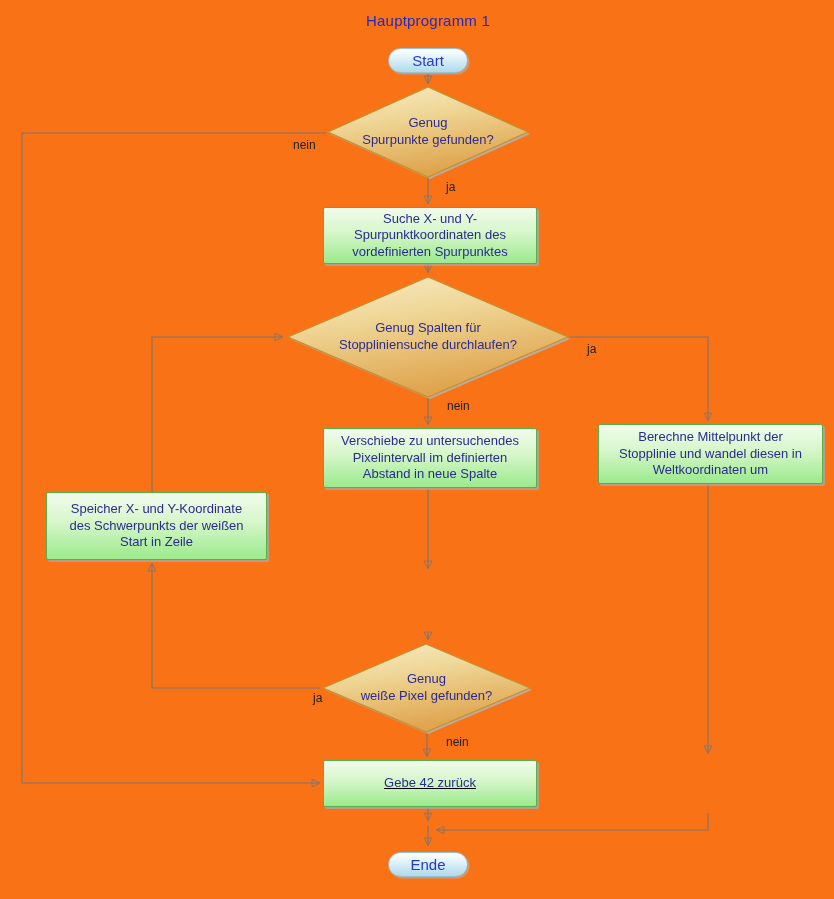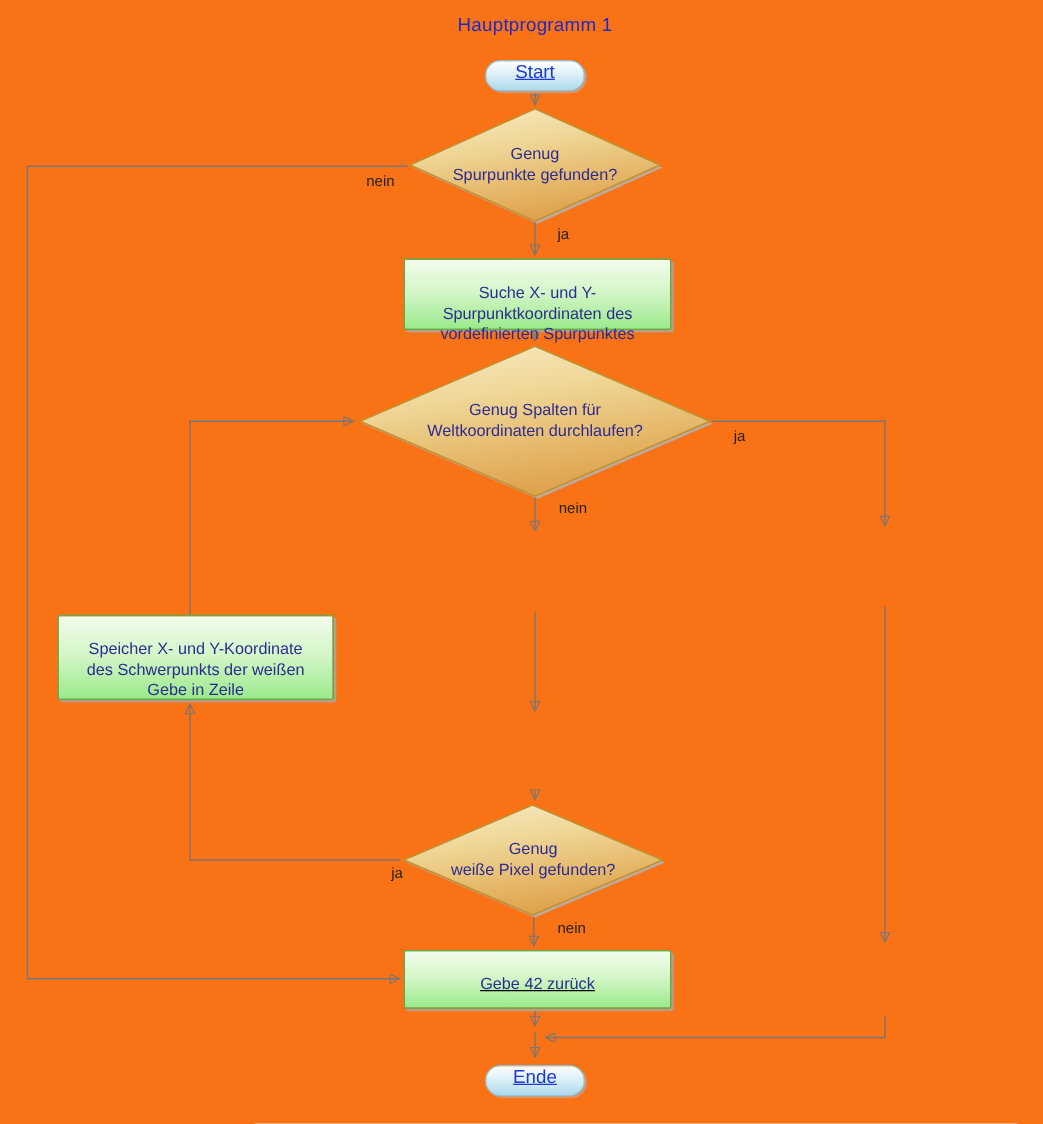--- a/index.html
+++ b/index.html
@@ -8,32 +8,32 @@
     font-family:"Liberation Sans", sans-serif;
   }
   .title{
     position:absolute;left:28px;top:12px;width:800px;text-align:center;
     font-size:15px;color:#1E2BC3;letter-spacing:.2px;
   }
   .node-text{
     white-space:pre-line;text-align:center;color:#2B2B92;font-size:13px;line-height:1.28;
   }
   .process{
-    position:absolute;display:flex;align-items:flex-start;justify-content:center;
+    position:absolute;display:flex;align-items:center;justify-content:center;
     background:linear-gradient(180deg,#F2FCEC 0%,#D5F6C9 45%,#9BEA8C 100%);
     border:1px solid #55B14E;border-radius:2px;
     box-shadow:2px 2px 0 rgba(155,178,197,0.65);
-    box-sizing:border-box;padding:18px 4px;
+    box-sizing:border-box;padding:2px 4px;
   }
   .terminal{
-    position:absolute;display:flex;align-items:flex-start;justify-content:center;
+    position:absolute;display:flex;align-items:center;justify-content:center;
     background:linear-gradient(180deg,#FFFFFF 0%,#DCF0F8 45%,#AFD9EA 100%);
     border:1px solid #93C4D8;border-radius:13px;
     box-shadow:1.5px 1.5px 0 rgba(170,190,205,0.5);
-    box-sizing:border-box;color:#2139CD;font-size:15px;text-decoration:underline;
+    box-sizing:border-box;color:#2139CD;font-size:15px;
   }
   .diamond{position:absolute;text-decoration:underline;}
   .diamond svg{position:absolute;left:0;top:0;overflow:visible;}
   .diamond .node-text{
     position:absolute;left:0;top:0;width:100%;height:100%;
     display:flex;align-items:center;justify-content:center;
   }
   .edge-label{
     position:absolute;font-size:12px;color:#222222;margin-left:12px;
   }
@@ -93,29 +93,39 @@
 Spurpunktkoordinaten des
 vordefinierten Spurpunktes</div>
   </div>
 
   <div class="diamond" style="left:286px;top:276px;width:284px;height:122px;">
     <svg width="284" height="122">
       <polygon points="144,3 284,63 144,123 4,63" fill="#A9BCCB" opacity="0.75"></polygon>
       <polygon points="142,1 282,61 142,121 2,61" fill="url(#goldGrad)" stroke="#C1912F" stroke-width="1.2"></polygon>
     </svg>
     <div class="node-text">Genug Spalten für
-Weltkoordinaten durchlaufen?</div>
+Stoppliniensuche durchlaufen?</div>
   </div>
 
+  <div class="process" style="left:323px;top:428px;width:214px;height:60px;">
+    <div class="node-text">Verschiebe zu untersuchendes
+Pixelintervall im definierten
+Abstand in neue Spalte</div>
+  </div>
 
+  <div class="process" style="left:598px;top:424px;width:225px;height:60px;">
+    <div class="node-text">Berechne Mittelpunkt der
+Stopplinie und wandel diesen in
+Weltkoordinaten um</div>
+  </div>
 
   <div class="process" style="left:46px;top:492px;width:221px;height:68px;">
     <div class="node-text">Speicher X- und Y-Koordinate
 des Schwerpunkts der weißen
-Gebe in Zeile</div>
+Start in Zeile</div>
   </div>
 
 
   <div class="diamond" style="left:321px;top:643px;width:211px;height:90px;">
     <svg width="211" height="90">
       <polygon points="107,3 211,47 107,91 4,47" fill="#A9BCCB" opacity="0.75"></polygon>
       <polygon points="105,1 209,45 105,89 2,45" fill="url(#goldGrad)" stroke="#C1912F" stroke-width="1.2"></polygon>
     </svg>
     <div class="node-text">Genug
 weiße Pixel gefunden?</div>

